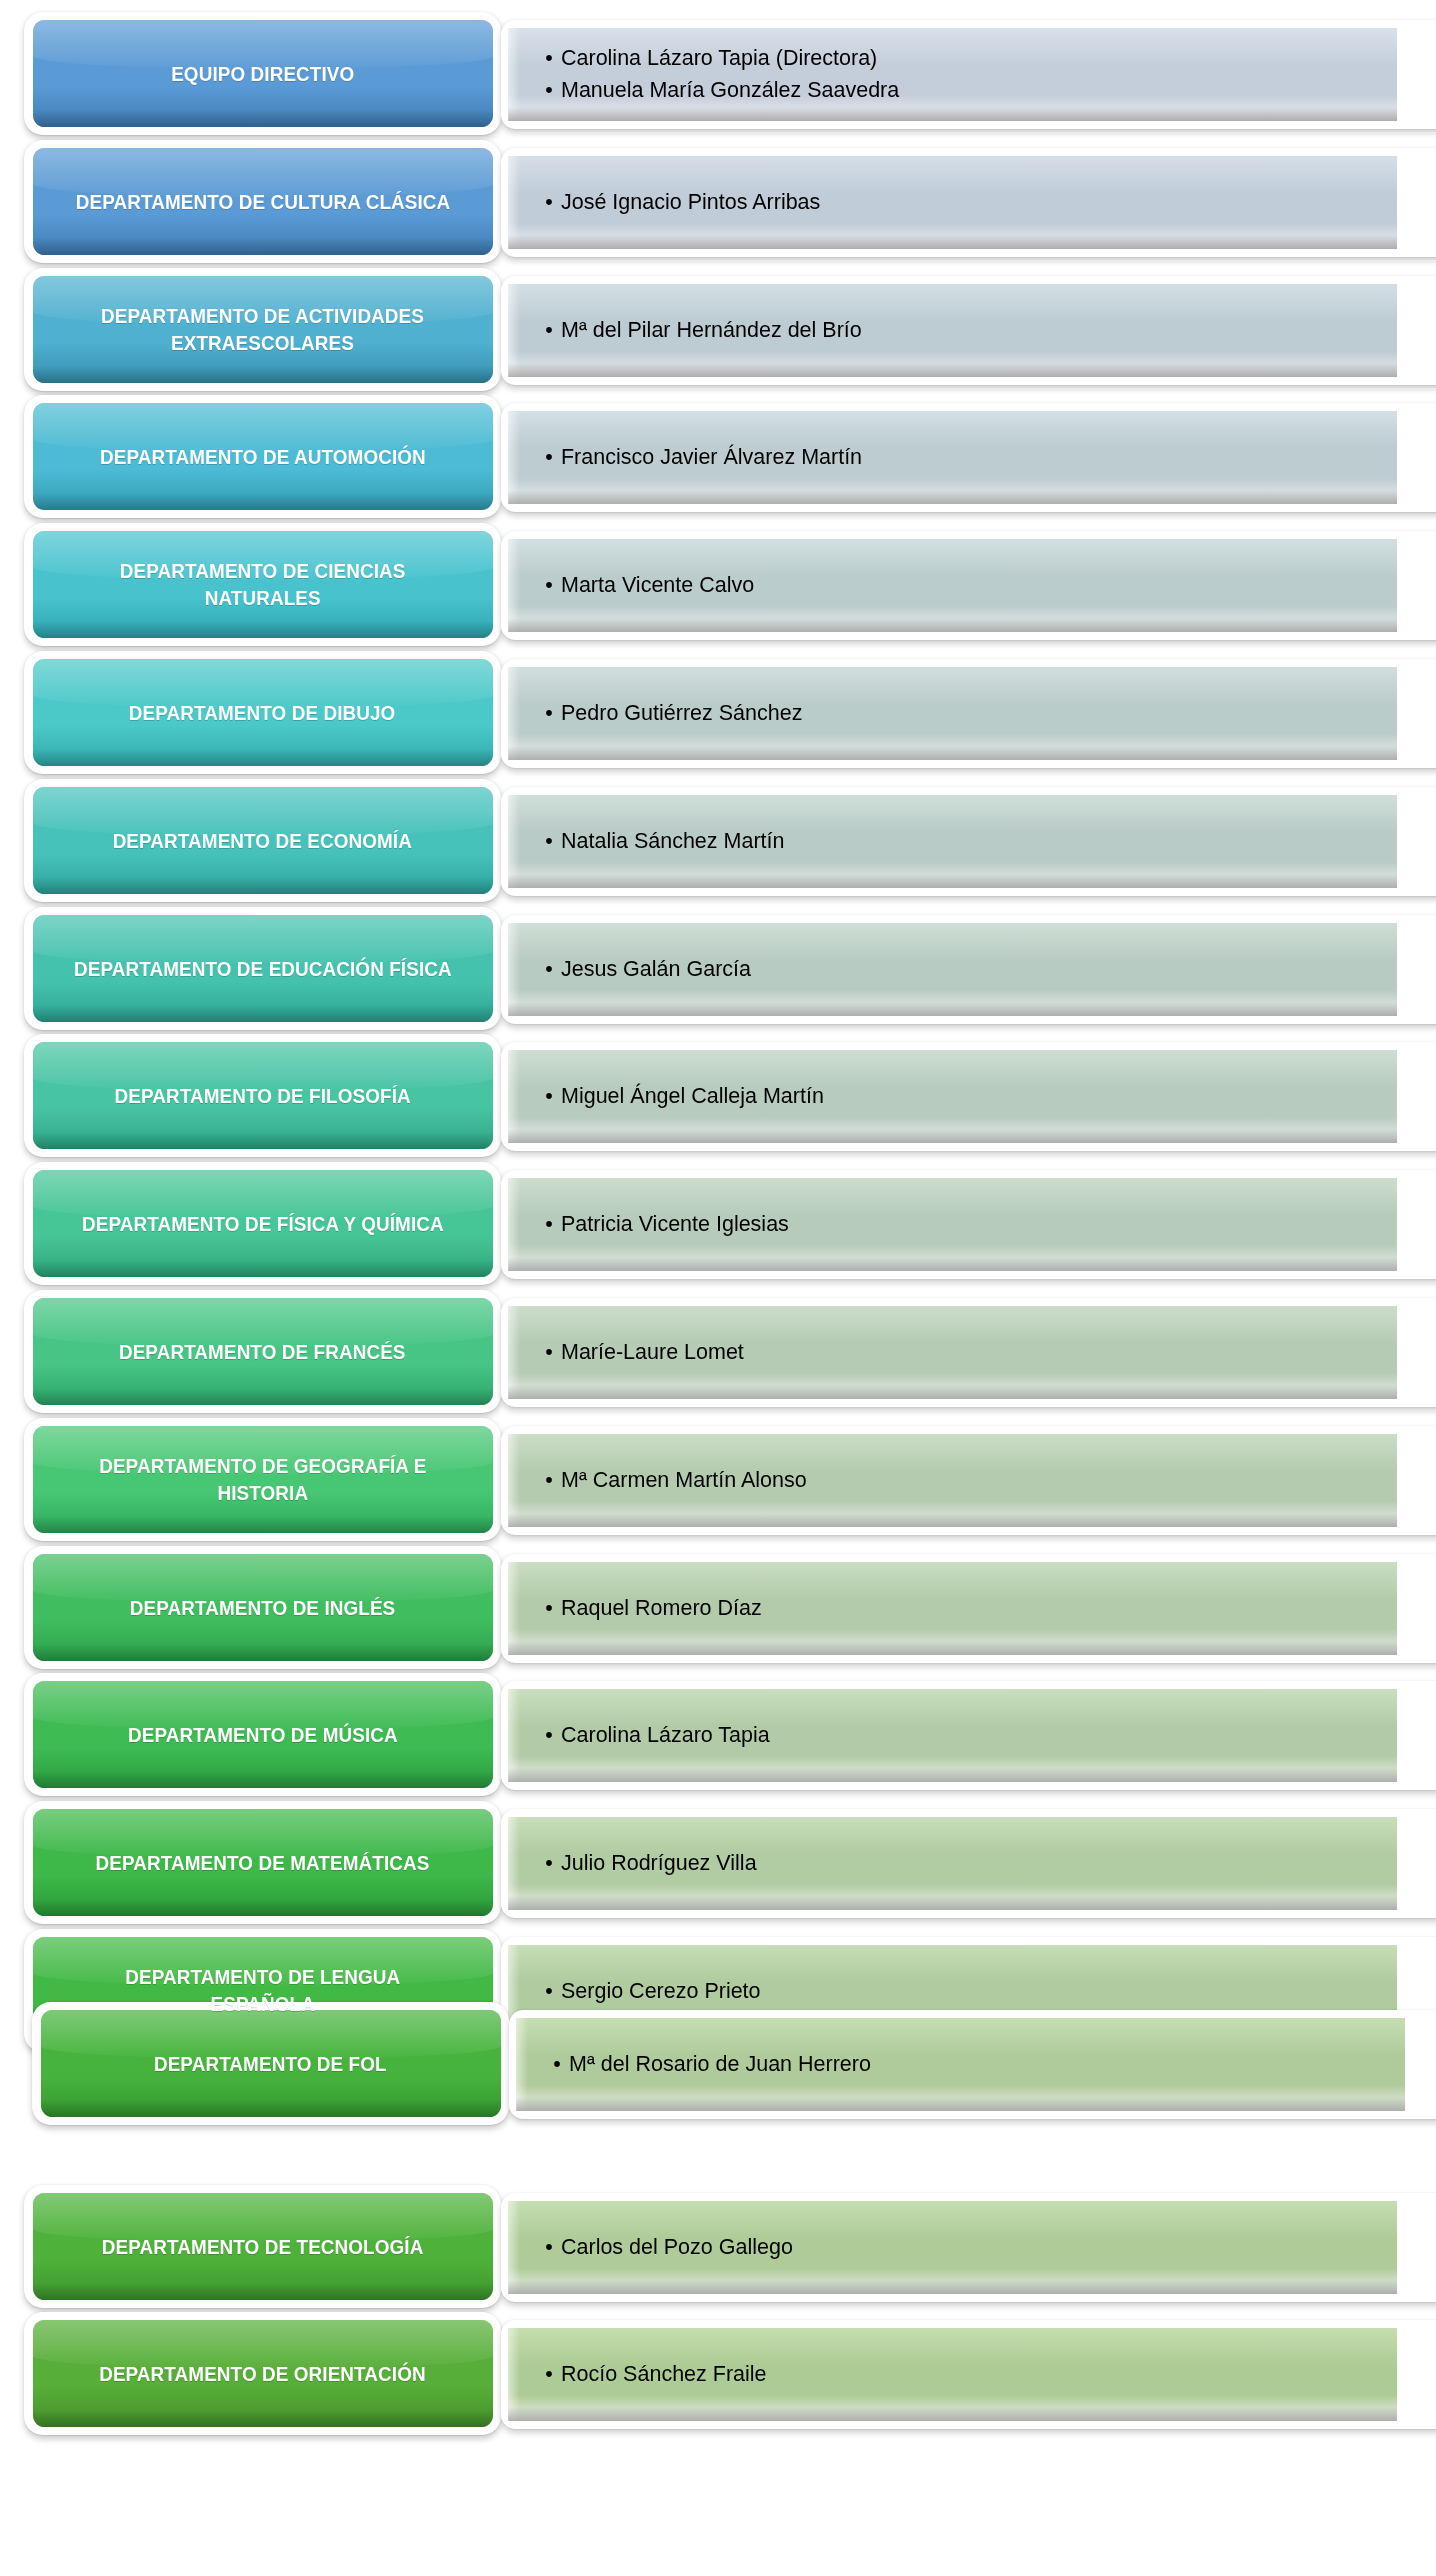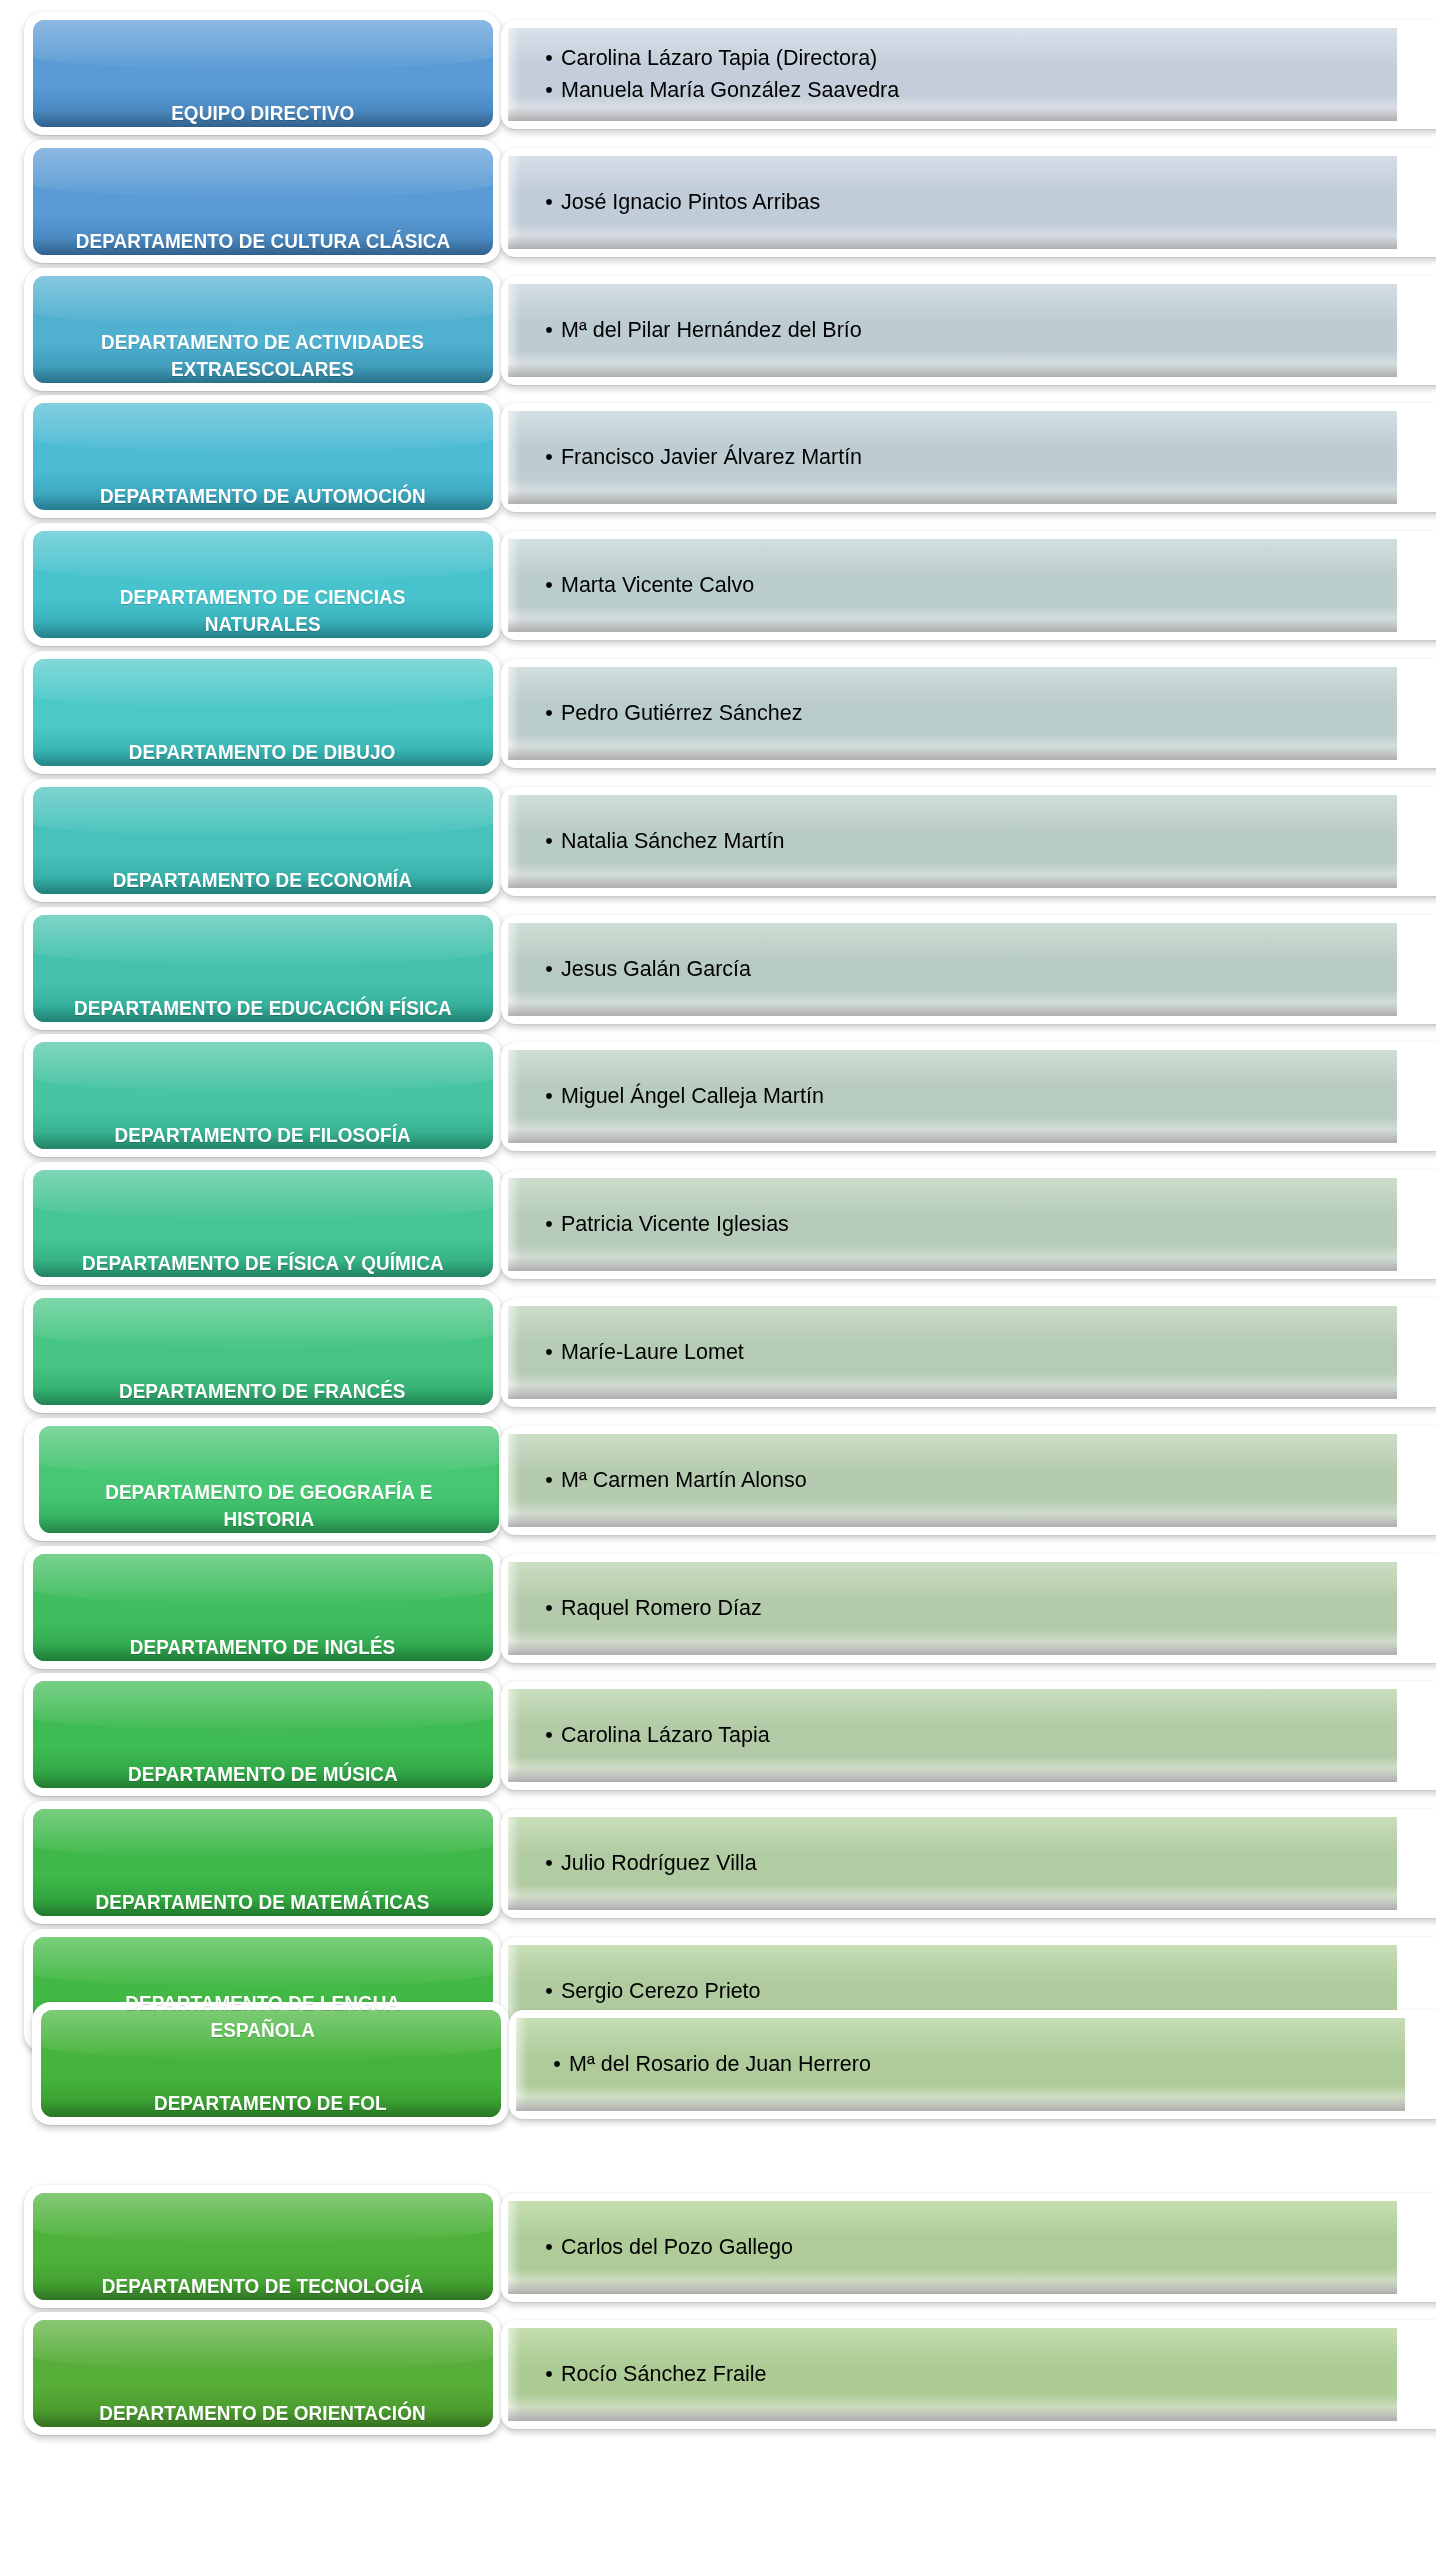--- a/index.html
+++ b/index.html
@@ -43,21 +43,21 @@
 
   
   .dept-block {
     position: absolute;
     left: 8.6px;
     top: 7.9px;
     width: 460px;
     height: 107px;
     border-radius: 11.5px;
     display: flex;
-    align-items: flex-end;
+    align-items: center;
     justify-content: center;
     box-sizing: border-box;
     padding: 0 7px;
     overflow: hidden;
   }
   .dept-block::before {
     content: "";
     position: absolute;
     left: 0; right: 0; top: 0;
     height: 46%;
@@ -281,21 +281,21 @@
         </div>
       </div>
       <div class="members-outer">
         <div class="members-block" style="background: linear-gradient(rgb(204, 222, 202) 0%, rgb(181, 203, 180) 40%, rgb(181, 203, 180) 72%, rgba(0, 0, 0, 0.06) 100%);">
           <span class="member-line"><span class="bullet">•</span><span>Maríe-Laure Lomet</span></span>
         </div>
       </div>
     </div>
     <div class="row" style="top: 1416px;">
       <div class="dept-outer">
-        <div class="dept-block" style="background: linear-gradient(rgb(71, 199, 115) 0%, rgb(71, 199, 115) 62%, rgb(44, 169, 91) 100%); margin-left: 6px;">
+        <div class="dept-block" style="background: linear-gradient(rgb(71, 199, 115) 0%, rgb(71, 199, 115) 62%, rgb(44, 169, 91) 100%);">
           <div class="dept-label">DEPARTAMENTO DE GEOGRAFÍA E
 HISTORIA</div>
         </div>
       </div>
       <div class="members-outer">
         <div class="members-block" style="background: linear-gradient(rgb(203, 222, 198) 0%, rgb(180, 203, 175) 40%, rgb(180, 203, 175) 72%, rgba(0, 0, 0, 0.06) 100%);">
           <span class="member-line"><span class="bullet">•</span><span>Mª Carmen Martín Alonso</span></span>
         </div>
       </div>
     </div>

